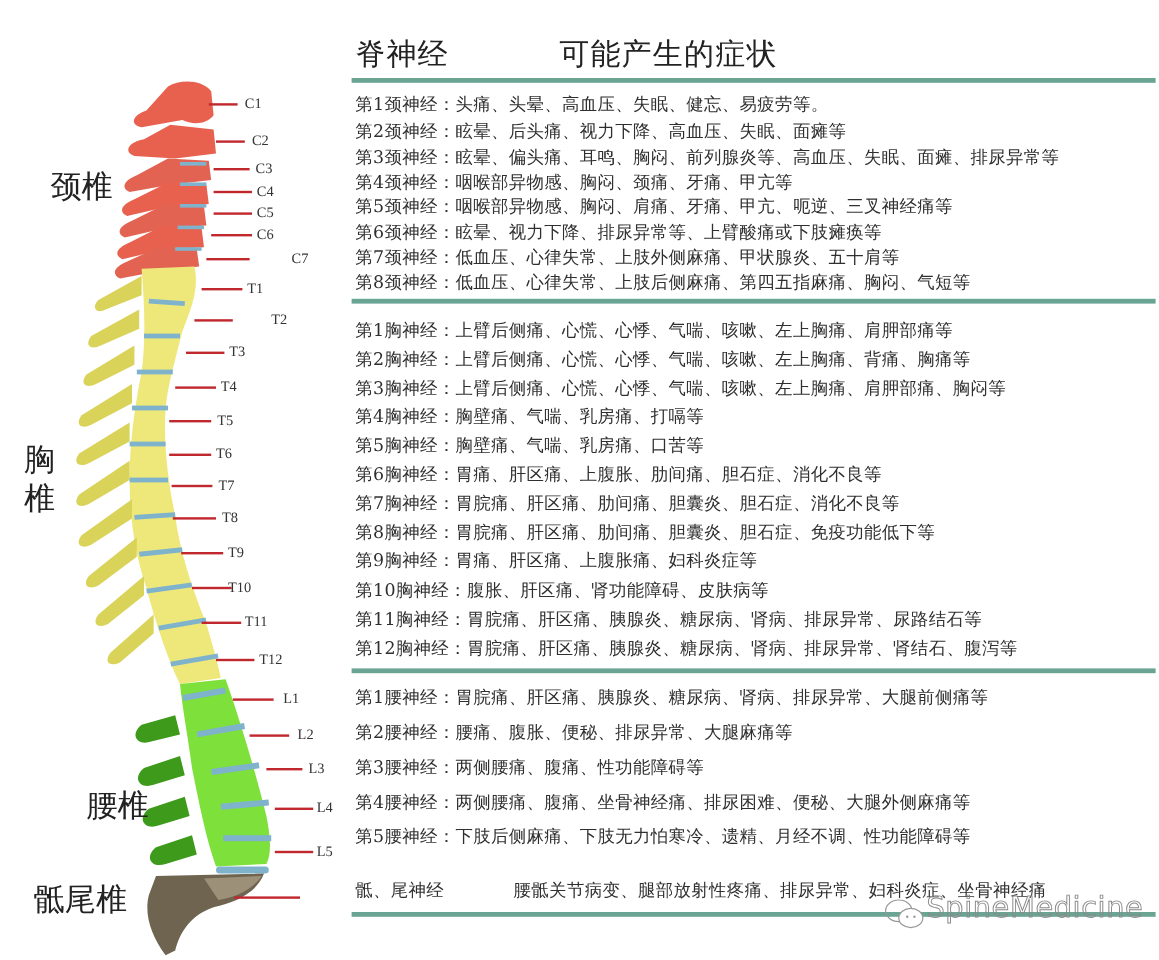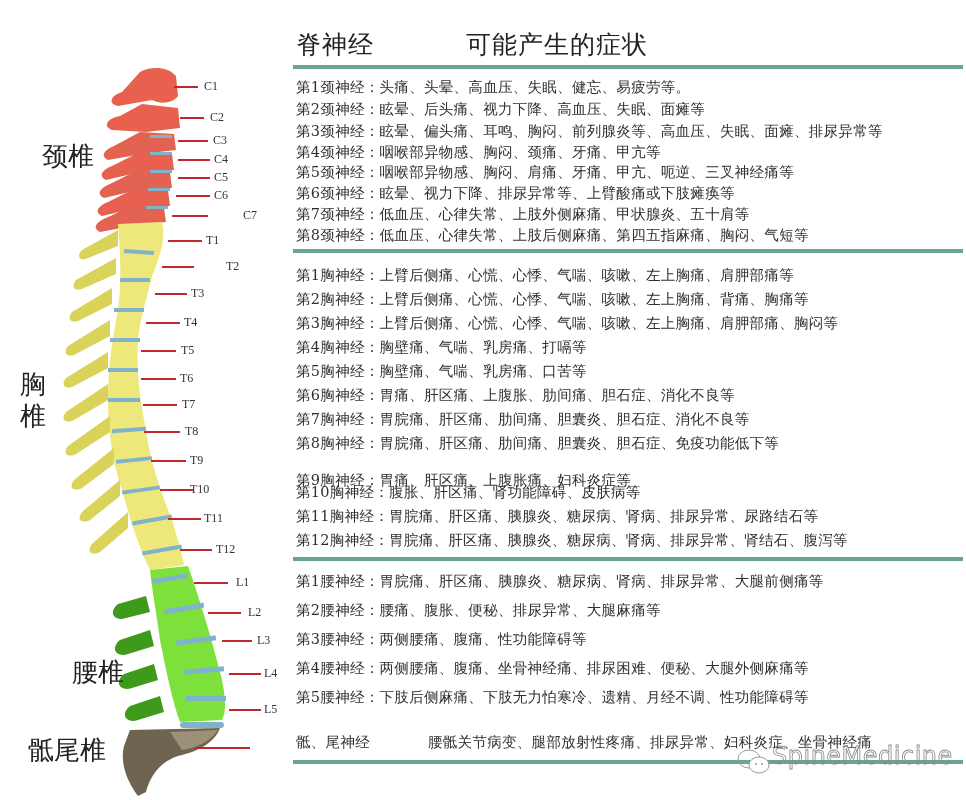--- a/index.html
+++ b/index.html
@@ -166,21 +166,21 @@
 
 <div>
   <div class="row" style="top:266px;"><span class="name">第1胸神经：</span><span class="sym">上臂后侧痛、心慌、心悸、气喘、咳嗽、左上胸痛、肩胛部痛等</span></div>
   <div class="row" style="top:290px;"><span class="name">第2胸神经：</span><span class="sym">上臂后侧痛、心慌、心悸、气喘、咳嗽、左上胸痛、背痛、胸痛等</span></div>
   <div class="row" style="top:314px;"><span class="name">第3胸神经：</span><span class="sym">上臂后侧痛、心慌、心悸、气喘、咳嗽、左上胸痛、肩胛部痛、胸闷等</span></div>
   <div class="row" style="top:338px;"><span class="name">第4胸神经：</span><span class="sym">胸壁痛、气喘、乳房痛、打嗝等</span></div>
   <div class="row" style="top:362px;"><span class="name">第5胸神经：</span><span class="sym">胸壁痛、气喘、乳房痛、口苦等</span></div>
   <div class="row" style="top:386px;"><span class="name">第6胸神经：</span><span class="sym">胃痛、肝区痛、上腹胀、肋间痛、胆石症、消化不良等</span></div>
   <div class="row" style="top:410px;"><span class="name">第7胸神经：</span><span class="sym">胃脘痛、肝区痛、肋间痛、胆囊炎、胆石症、消化不良等</span></div>
   <div class="row" style="top:434px;"><span class="name">第8胸神经：</span><span class="sym">胃脘痛、肝区痛、肋间痛、胆囊炎、胆石症、免疫功能低下等</span></div>
-  <div class="row" style="top:471px;"><span class="name">第9胸神经：</span><span class="sym">胃痛、肝区痛、上腹胀痛、妇科炎症等</span></div>
+  <div class="row" style="top:458px;"><span class="name">第9胸神经：</span><span class="sym">胃痛、肝区痛、上腹胀痛、妇科炎症等</span></div>
   <div class="row" style="top:483px;"><span class="name">第10胸神经：</span><span class="sym">腹胀、肝区痛、肾功能障碍、皮肤病等</span></div>
   <div class="row" style="top:507px;"><span class="name">第11胸神经：</span><span class="sym">胃脘痛、肝区痛、胰腺炎、糖尿病、肾病、排尿异常、尿路结石等</span></div>
   <div class="row" style="top:531px;"><span class="name">第12胸神经：</span><span class="sym">胃脘痛、肝区痛、胰腺炎、糖尿病、肾病、排尿异常、肾结石、腹泻等</span></div>
 </div>
 <div class="divider" style="top:557px;"></div>
 
 <div>
   <div class="row" style="top:572px;"><span class="name">第1腰神经：</span><span class="sym">胃脘痛、肝区痛、胰腺炎、糖尿病、肾病、排尿异常、大腿前侧痛等</span></div>
   <div class="row" style="top:601px;"><span class="name">第2腰神经：</span><span class="sym">腰痛、腹胀、便秘、排尿异常、大腿麻痛等</span></div>
   <div class="row" style="top:630px;"><span class="name">第3腰神经：</span><span class="sym">两侧腰痛、腹痛、性功能障碍等</span></div>

